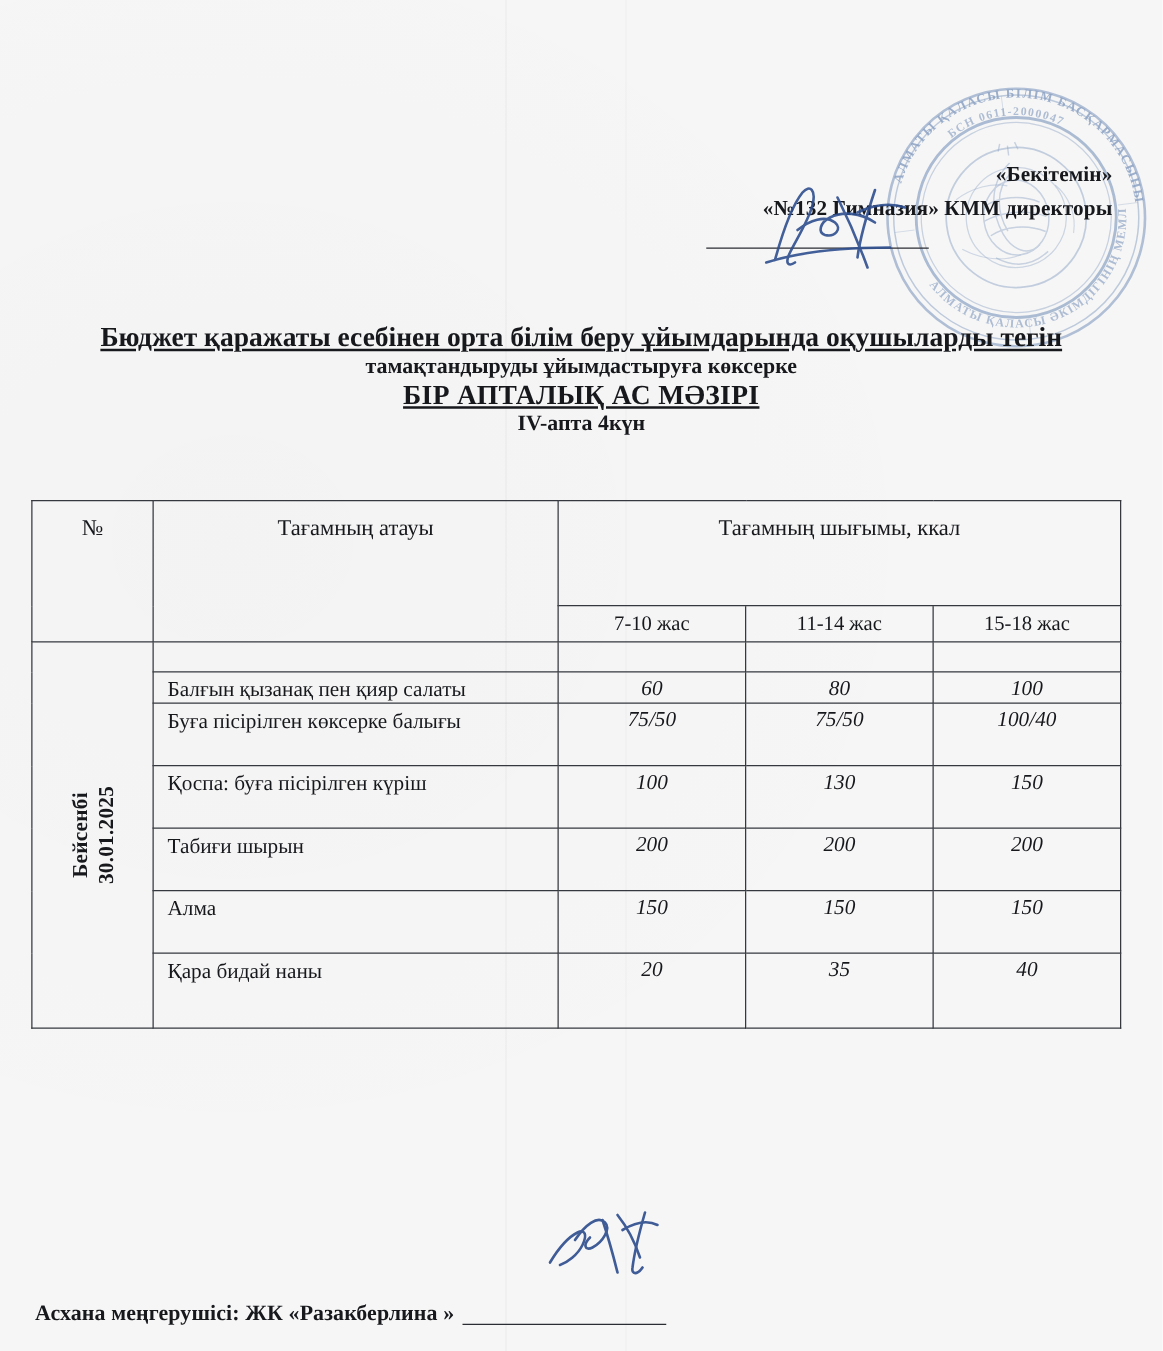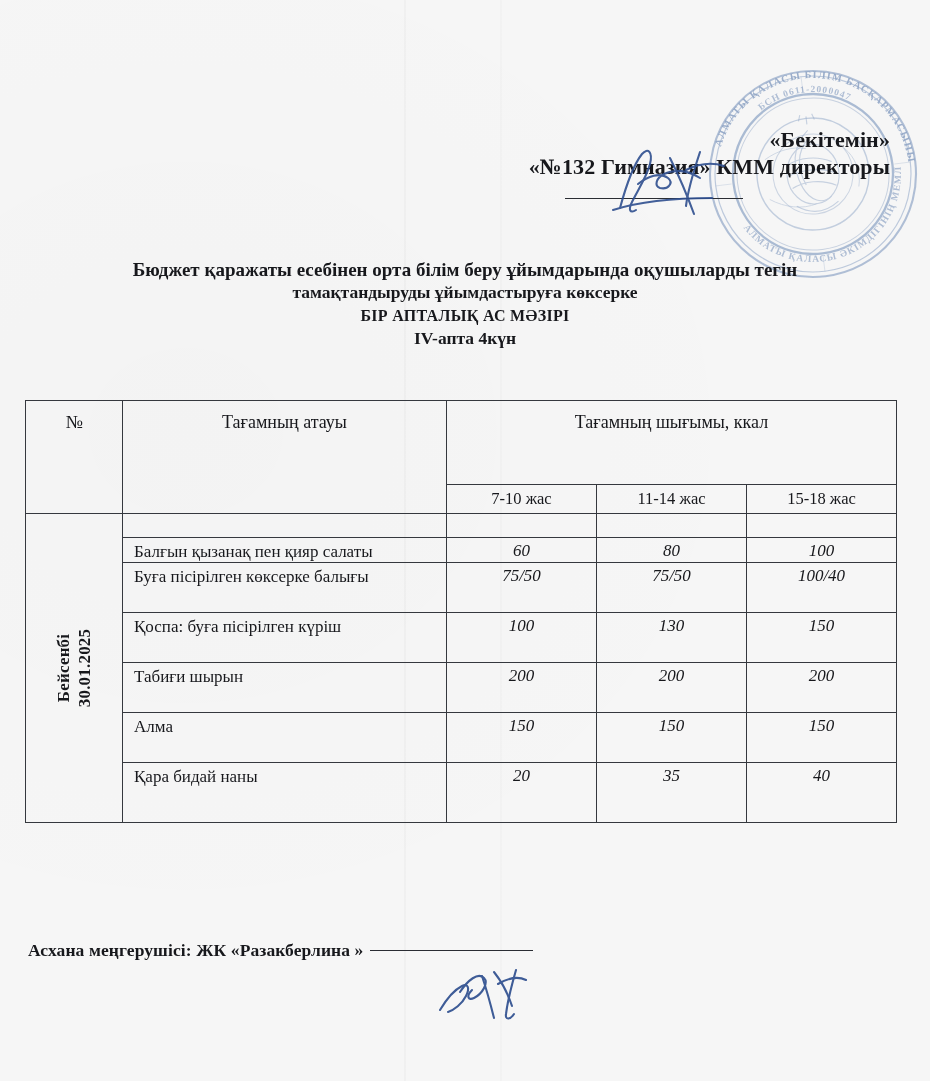--- a/index.html
+++ b/index.html
@@ -47,21 +47,21 @@
 
   
   .approval {
     position: absolute;
     left: 440px;
     top: 126px;
     width: 450px;
     text-align: right;
     z-index: 4;
     font-weight: bold;
-    font-size: 22px;
+    font-size: 17px;
     line-height: 27px;
     letter-spacing: 0.1px;
   }
   .approval .ln { white-space: nowrap; }
 
   .approval-rule {
     position: absolute;
     left: 565px;
     top: 198px;
     width: 178px;
@@ -84,23 +84,23 @@
   .title-block {
     position: absolute;
     left: 0;
     top: 258px;
     width: 930px;
     text-align: center;
     z-index: 4;
     font-weight: bold;
     line-height: 23px;
   }
-  .title-block .t1 { font-size: 19px; }
+  .title-block .t1 { font-size: 22px; text-decoration: underline; }
   .title-block .t2 { font-size: 17.5px; }
-  .title-block .t3 { font-size: 16px; letter-spacing: 0.3px; }
+  .title-block .t3 { font-size: 22px; letter-spacing: 0.3px; text-decoration: underline; }
   .title-block .t4 { font-size: 17.5px; }
 
   
   .menu-table {
     position: absolute;
     left: 25px;
     top: 400px;
     width: 871px;
     border-collapse: collapse;
     table-layout: fixed;
@@ -164,24 +164,24 @@
     text-align: center;
     vertical-align: top;
     padding-top: 3px;
     font-style: italic;
   }
 
   
   .footer {
     position: absolute;
     left: 28px;
-    top: 940px;
+    top: 1040px;
     z-index: 4;
     display: flex;
-    align-items: center;
+    align-items: flex-end;
     gap: 0;
   }
   .footer-label {
     font-size: 17.5px;
     font-weight: bold;
     white-space: nowrap;
     letter-spacing: 0.1px;
     padding-bottom: 2px;
   }
   .footer-rule {

